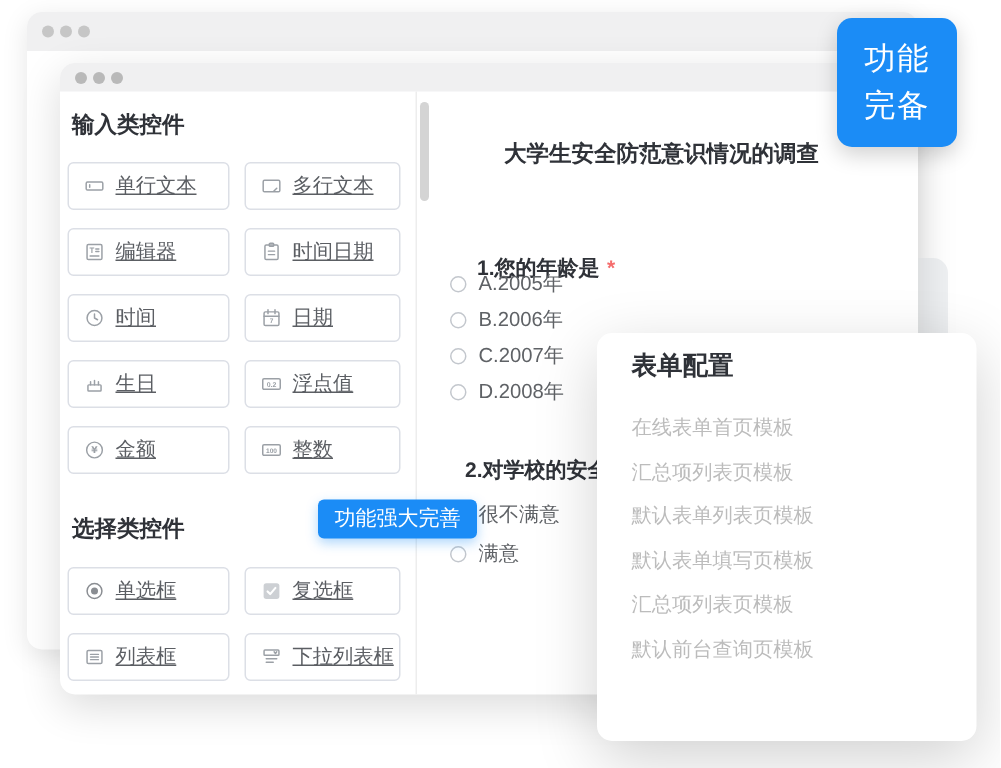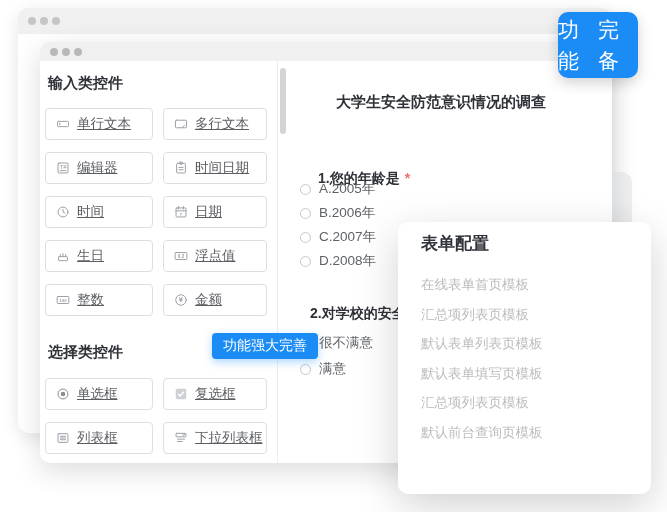--- a/index.html
+++ b/index.html
@@ -60,23 +60,23 @@
     font-family:"Liberation Sans","DejaVu Sans",sans-serif;
     box-shadow:0 3px 8px rgba(27,140,246,.35);}
 
   .config-panel{position:absolute;left:398px;top:222px;width:253px;height:272px;z-index:6;
     background:#fff;border-radius:10px;box-shadow:0 12px 42px rgba(0,0,0,.18);}
   .cfg-title{position:absolute;left:23px;top:10px;font-size:17px;font-weight:700;color:#2f3238;}
   .cfg-list{position:absolute;left:23px;right:12px;top:48px;}
   .cfg-item{height:29.6px;line-height:29.6px;font-size:13.5px;color:#bcbcbc;cursor:pointer;
     white-space:nowrap;}
 
-  .badge{position:absolute;left:558px;top:12px;width:80px;height:66px;z-index:7;
+  .badge{position:absolute;left:558px;top:12px;width:80px;height:86px;z-index:7;
     background:var(--accent);border-radius:10px;color:#fff;display:flex;
-    flex-direction:row;align-items:center;justify-content:center;
+    flex-direction:column;align-items:center;justify-content:center;
     font-size:21px;line-height:31px;letter-spacing:1px;
     box-shadow:0 5px 14px rgba(0,0,0,.18);}
 </style>
 </head>
 <body>
 
 <div id="stage">
 
   <div class="win back">
     <div class="tbar">
@@ -172,34 +172,34 @@
           <svg viewBox="0 0 24 24" fill="none" stroke="#9ba0a6" stroke-width="1.7" stroke-linecap="round" stroke-linejoin="round">
               <rect x="2" y="6" width="20" height="12" rx="1.5"></rect>
               <text x="12" y="15.5" fill="#9ba0a6" stroke="none" font-size="8" font-weight="700" text-anchor="middle" font-family="Liberation Sans,sans-serif">0.2</text>
             </svg>
         </span>
         <span>浮点值</span>
       </button>
       <button class="ctl-btn">
         <span class="ico">
           <svg viewBox="0 0 24 24" fill="none" stroke="#9ba0a6" stroke-width="1.7" stroke-linecap="round" stroke-linejoin="round">
+              <circle cx="12" cy="12" r="9"></circle>
+              <text x="12" y="15.8" fill="#9ba0a6" stroke="none" font-size="10.5" font-weight="700" text-anchor="middle" font-family="DejaVu Sans,sans-serif">¥</text>
+            </svg>
+        </span>
+        <span>金额</span>
+      </button>
+      <button class="ctl-btn">
+        <span class="ico">
+          <svg viewBox="0 0 24 24" fill="none" stroke="#9ba0a6" stroke-width="1.7" stroke-linecap="round" stroke-linejoin="round">
               <rect x="2" y="6" width="20" height="12" rx="1.5"></rect>
               <text x="12" y="15.5" fill="#9ba0a6" stroke="none" font-size="7.5" font-weight="700" text-anchor="middle" font-family="Liberation Sans,sans-serif">100</text>
             </svg>
         </span>
         <span>整数</span>
-      </button>
-      <button class="ctl-btn">
-        <span class="ico">
-          <svg viewBox="0 0 24 24" fill="none" stroke="#9ba0a6" stroke-width="1.7" stroke-linecap="round" stroke-linejoin="round">
-              <circle cx="12" cy="12" r="9"></circle>
-              <text x="12" y="15.8" fill="#9ba0a6" stroke="none" font-size="10.5" font-weight="700" text-anchor="middle" font-family="DejaVu Sans,sans-serif">¥</text>
-            </svg>
-        </span>
-        <span>金额</span>
       </button>
     </div>
 
     <div class="heading h2">选择类控件</div>
 
     <div class="btn-grid g2">
       <button class="ctl-btn">
         <span class="ico">
           <svg viewBox="0 0 24 24" fill="none" stroke="#8a8d92" stroke-width="1.7">
               <circle cx="12" cy="12" r="8.5"></circle>

